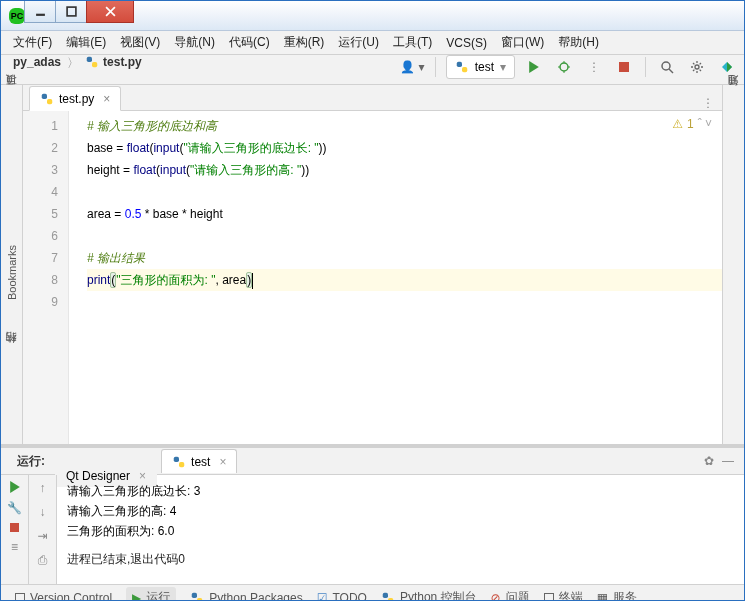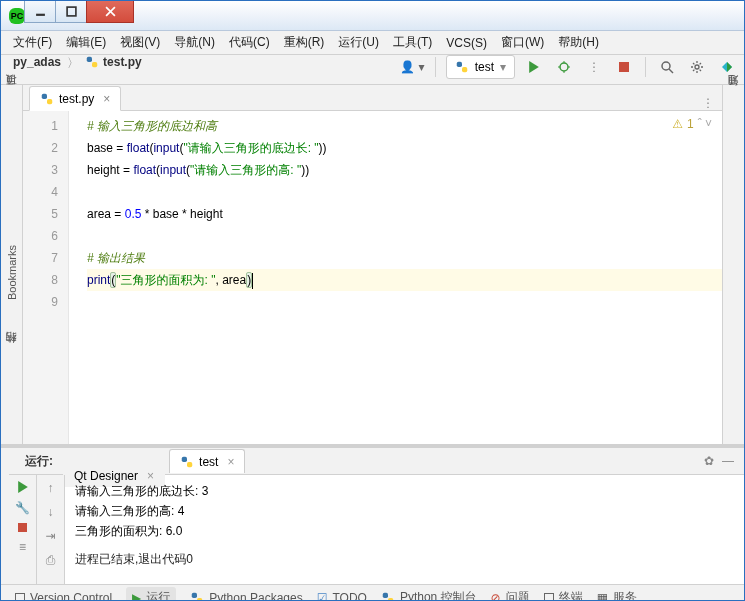--- a/index.html
+++ b/index.html
@@ -36,21 +36,21 @@
 .code .line { height: 22px; line-height: 22px; white-space: pre; }
 .cm-comment { color: #4d7c0f; font-style: italic; margin-top: 45px; }
 .cm-func { color: #000080; }
 .cm-str { color: #008000; }
 .cm-num { color: #0000ff; }
 .cm-hl { background: #e6f0e6; border: 1px solid #a4c49c; border-radius: 2px; }
 .line-hl { background: #fffbe6; display: block; width: 100%; }
 .caret { display: inline-block; width: 1px; height: 16px; background: #000; vertical-align: middle; }
 .warnbadge { position: absolute; right: 10px; top: 6px; color: #bba23a; font-size: 11px; display: flex; align-items: center; gap: 4px; }
 .warnbadge .tri { color: #ccae27; }
-.run-panel { border-top: 4px solid #d1d1d1; background: #f2f2f2; padding-left: 8px; }
+.run-panel { border-top: 4px solid #d1d1d1; background: #f2f2f2; }
 .run-header { height: 26px; display: flex; align-items: center; padding: 0 10px; gap: 4px; }
 .run-header .lbl { color: #333; font-weight: 600; padding: 0 6px; }
 .run-tab { height: 24px; border: 1px solid #ccc; border-bottom: none; background: #fff; display: flex; align-items: center; padding: 0 10px; gap: 5px; border-radius: 3px 3px 0 0; }
 .run-tab.inactive { background: #f2f2f2; border-color: transparent; margin-top: 28px; }
 .run-tab .x { color: #999; margin-left: 4px; }
 .run-body { display: flex; height: 110px; border-top: 1px solid #d1d1d1; background: #fff; }
 .run-side { width: 28px; background: #f2f2f2; border-right: 1px solid #d1d1d1; display: flex; flex-direction: column; align-items: center; padding-top: 6px; gap: 8px; }
 .run-side2 { width: 28px; background: #f2f2f2; border-right: 1px solid #d1d1d1; display: flex; flex-direction: column; align-items: center; padding-top: 6px; gap: 10px; color: #888; }
 .console { flex: 1; padding: 6px 10px; font-family: "Consolas","Microsoft YaHei",monospace; font-size: 13px; }
 .console div { line-height: 20px; }

